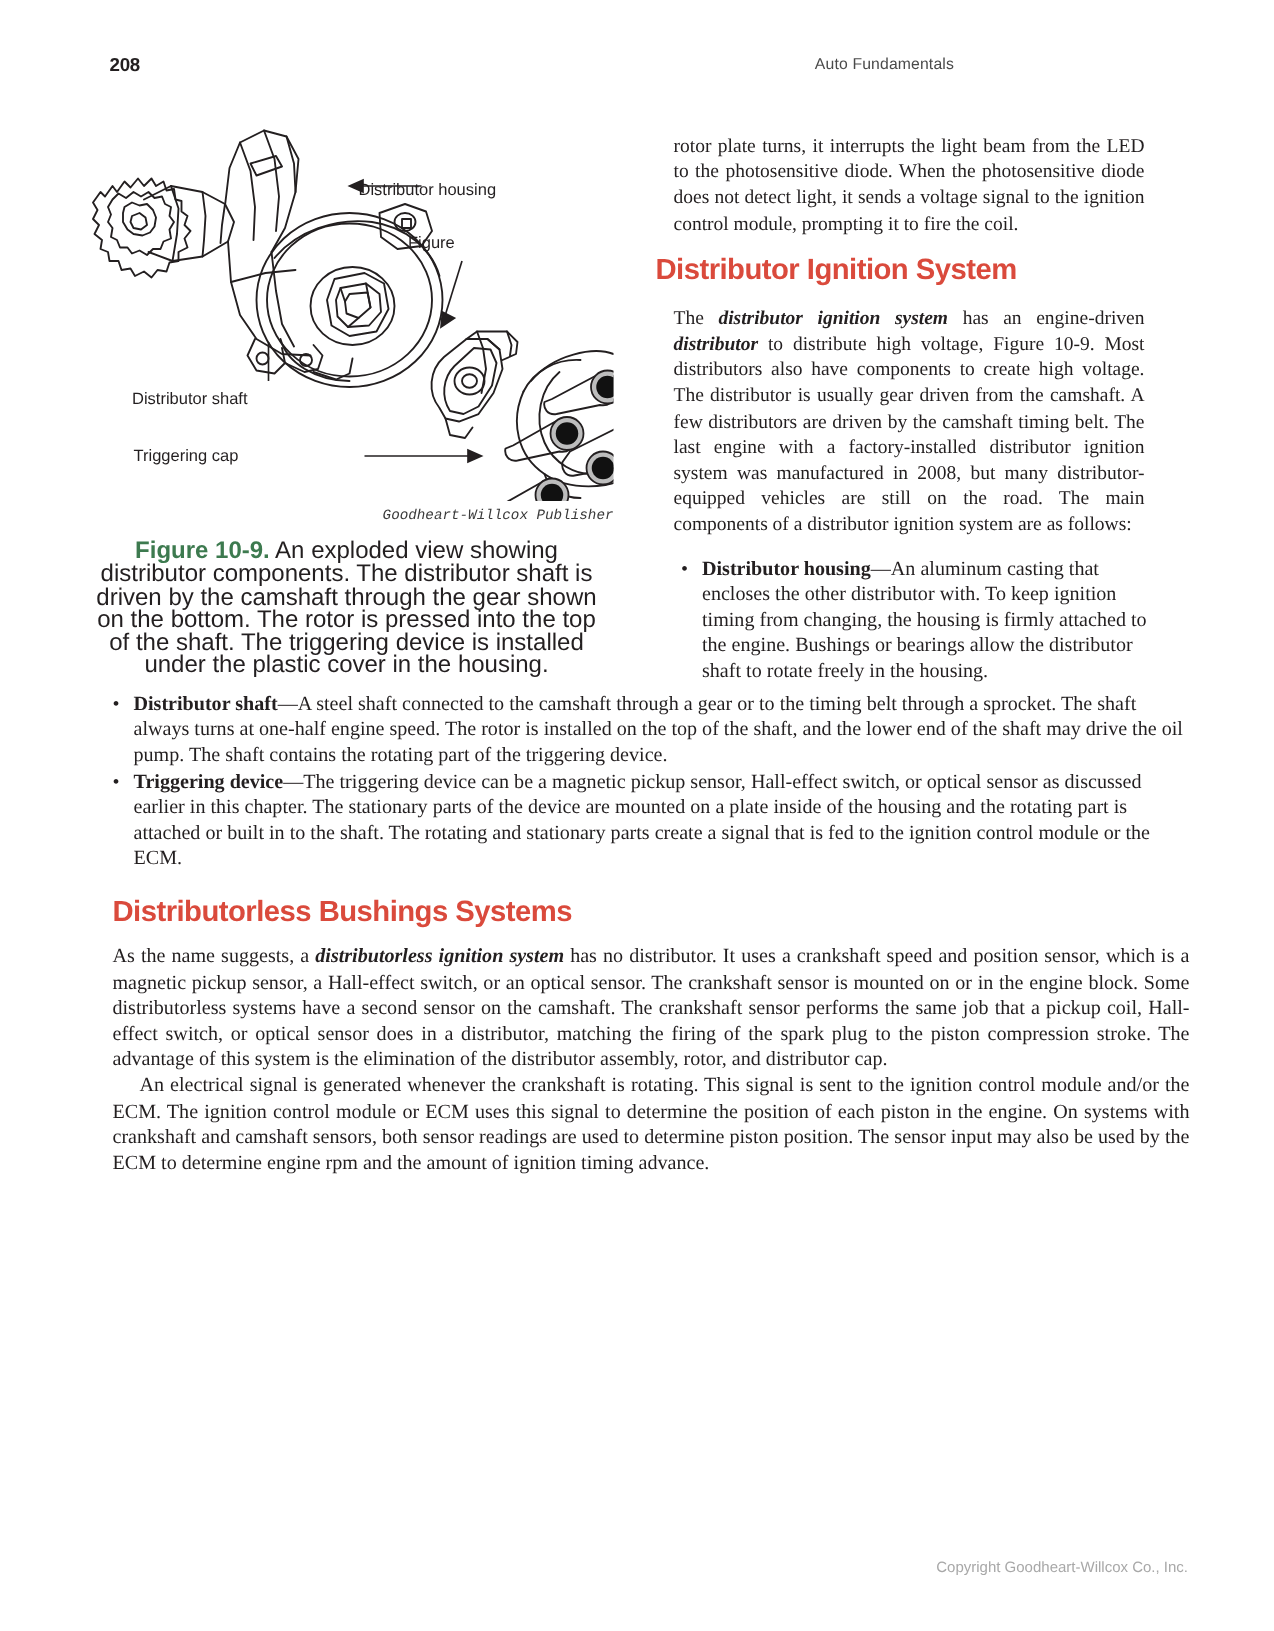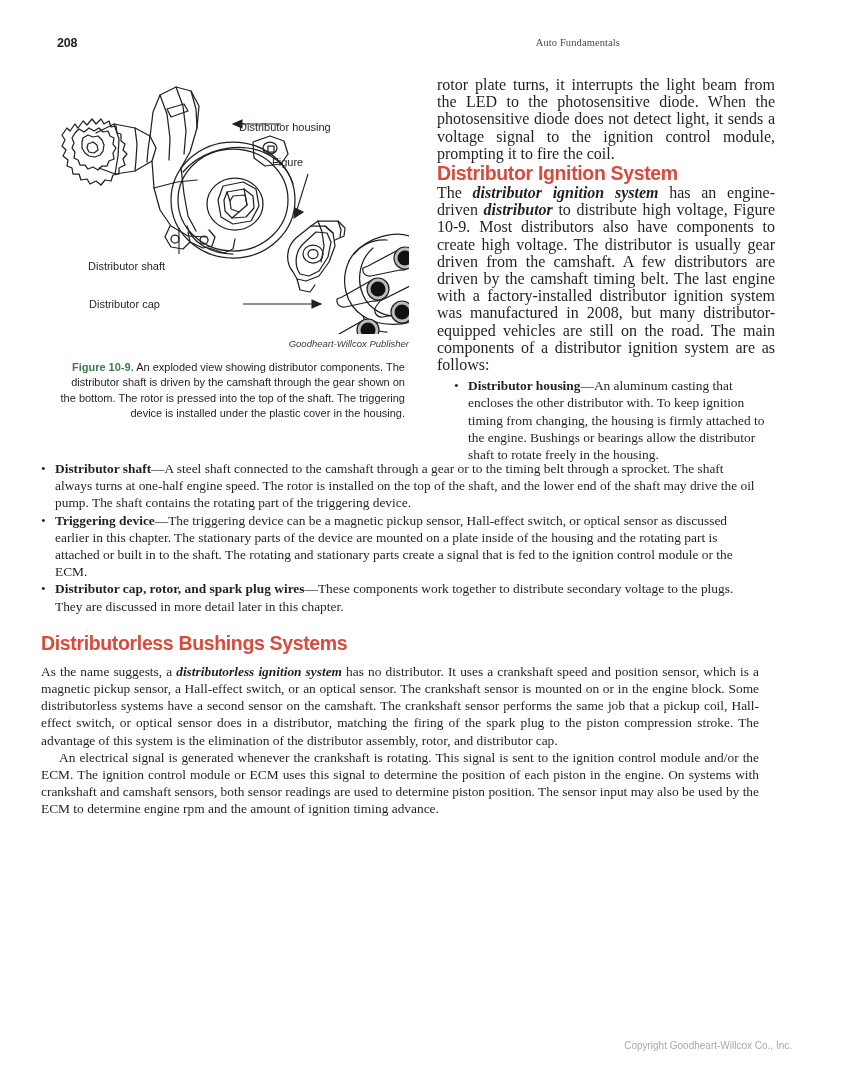--- a/index.html
+++ b/index.html
@@ -20,39 +20,39 @@
     position: absolute;
     left: 0; top: 0;
     width: 849px;
     height: 1087px;
   }
 
   
   .runhead {
     position: absolute;
     top: 36px;
-    left: 0;
+    left: 16px;
     width: 677px;
     height: 16px;
   }
   .folio {
     position: absolute;
     left: 57px;
     top: 0;
     font-family: "Liberation Sans", sans-serif;
     font-weight: bold;
     font-size: 12.5px;
     letter-spacing: -0.2px;
     color: #231f20;
   }
   .runhead-title {
     position: absolute;
     right: 57px;
     top: 1px;
-    font-family: Liberation Serif, serif;
+    font-family: Liberation Sans, sans-serif;
     font-size: 10.5px;
     color: #4a4a4a;
     letter-spacing: 0.1px;
     margin-left: 38px;
   }
 
   
   .col-left {
     position: absolute;
     left: 57px;
@@ -83,58 +83,58 @@
   }
   .lbl-housing { left: 182px; top: 45px; }
   .lbl-rotor   { left: 215px; top: 80px; }
   .lbl-shaft   { left: 31px;  top: 184px; }
   .lbl-cap     { left: 32px;  top: 222px; }
 
   .credit {
     position: absolute;
     right: 0;
     top: 262px;
-    font-family: Liberation Sans, sans-serif;
+    font-family: Liberation Mono, monospace;
     font-style: italic;
     font-size: 9.5px;
     color: #3a3a3a;
     white-space: nowrap;
   }
 
   .caption {
     position: absolute;
     left: 0;
     top: 284px;
     width: 348px;
     font-family: "Liberation Sans", sans-serif;
-    font-size: 11px;
+    font-size: 16px;
     line-height: 15.3px;
     color: #231f20;
-    text-align: right;
+    text-align: center;
   }
   .caption .fig-num {
     font-weight: bold;
     color: #3d7a4f;
   }
 
   
   h2.sect {
     font-family: "Liberation Sans", sans-serif;
     font-weight: bold;
     font-size: 19.5px;
     line-height: 22px;
     color: #da4a3c;
     margin: 0;
     letter-spacing: -0.35px;
   }
   .h2-a { margin: 19px 0 9px 0; }
 
   p.body {
-    margin: 0;
-    font-size: 16px;
+    margin: 12px;
+    font-size: 13px;
     line-height: 17.2px;
     text-align: justify;
     text-indent: 0;
     hyphens: none;
   }
 
   ul.blist {
     list-style: none;
     margin: 0;
     padding: 0;
@@ -154,21 +154,21 @@
     top: 0;
     font-size: 13.4px;
   }
   ul.blist > li b { font-weight: bold; }
   .bi { font-weight: bold; font-style: italic; }
   .bo { font-weight: normal; }
 
   
   .fullwidth {
     position: absolute;
-    left: 41px;
+    left: 75px;
     top: 460px;
     width: 718px;
   }
   .fullwidth ul.blist > li { margin-left: 196px; }
   .fw-para {
     margin: 0;
     font-size: 13.4px;
     line-height: 17.2px;
     text-align: justify;
   }
@@ -301,21 +301,21 @@
           <path d="M237 142 l1 -10 l8 4 Z" fill="#231f20"></path>
           <path d="M122 178 L122 152"></path>
           <path d="M186 228 L262 228"></path>
           <path d="M264 228 l-9 -4 l0 8 Z" fill="#231f20"></path>
         </g>
       </svg>
 
       <div class="art-label lbl-housing">Distributor housing</div>
       <div class="art-label lbl-rotor">Figure</div>
       <div class="art-label lbl-shaft">Distributor shaft</div>
-      <div class="art-label lbl-cap">Distributor cap</div>
+      <div class="art-label lbl-cap">Triggering cap</div>
     </div>
 
     <div class="credit">Goodheart-Willcox Publisher</div>
 
     <div class="caption">
       <span class="fig-num">Figure 10-9.</span><span> An exploded view showing distributor components. The distributor shaft is driven by the camshaft through the gear shown on the bottom. The rotor is pressed into the top of the shaft. The triggering device is installed under the plastic cover in the housing.</span>
     </div>
   </div>
 
   <div class="col-right">
@@ -329,21 +329,20 @@
     <ul class="blist" style="margin-top:4px;">
       <li><b>Distributor housing</b><span>—An aluminum casting that encloses the other distributor with. To keep ignition timing from changing, the housing is firmly attached to the engine. Bushings or bearings allow the distributor shaft to rotate freely in the housing.</span></li>
     </ul>
   </div>
 
   <div class="fullwidth">
 
     <ul class="blist">
       <li style="margin-left:0;"><b>Distributor shaft</b><span>—A steel shaft connected to the camshaft through a gear or to the timing belt through a sprocket. The shaft always turns at one-half engine speed. The rotor is installed on the top of the shaft, and the lower end of the shaft may drive the oil pump. The shaft contains the rotating part of the triggering device.</span></li>
       <li style="margin-left:0;"><b>Triggering device</b><span>—The triggering device can be a magnetic pickup sensor, Hall-effect switch, or optical sensor as discussed earlier in this chapter. The stationary parts of the device are mounted on a plate inside of the housing and the rotating part is attached or built in to the shaft. The rotating and stationary parts create a signal that is fed to the ignition control module or the ECM.</span></li>
-      <li style="margin-left:0;"><b>Distributor cap, rotor, and spark plug wires</b><span>—These components work together to distribute secondary voltage to the plugs. They are discussed in more detail later in this chapter.</span></li>
     </ul>
 
 
     <div class="sect2-wrap">
       <h2 class="sect">Distributorless Bushings Systems</h2>
 
       <p class="fw-para"><span>As the name suggests, a </span><span class="bi">distributorless ignition system</span><span> has no distributor. It uses a crankshaft speed and position sensor, which is a magnetic pickup sensor, a Hall-effect switch, or an optical sensor. The crankshaft sensor is mounted on or in the engine block. Some distributorless systems have a second sensor on the camshaft. The crankshaft sensor performs the same job that a pickup coil, Hall-effect switch, or optical sensor does in a distributor, matching the firing of the spark plug to the piston compression stroke. The advantage of this system is the elimination of the distributor assembly, rotor, and distributor cap.</span></p>
 
       <p class="fw-para ind">An electrical signal is generated whenever the crankshaft is rotating. This signal is sent to the ignition control module and/or the ECM. The ignition control module or ECM uses this signal to determine the position of each piston in the engine. On systems with crankshaft and camshaft sensors, both sensor readings are used to determine piston position. The sensor input may also be used by the ECM to determine engine rpm and the amount of ignition timing advance.</p>
     </div>

